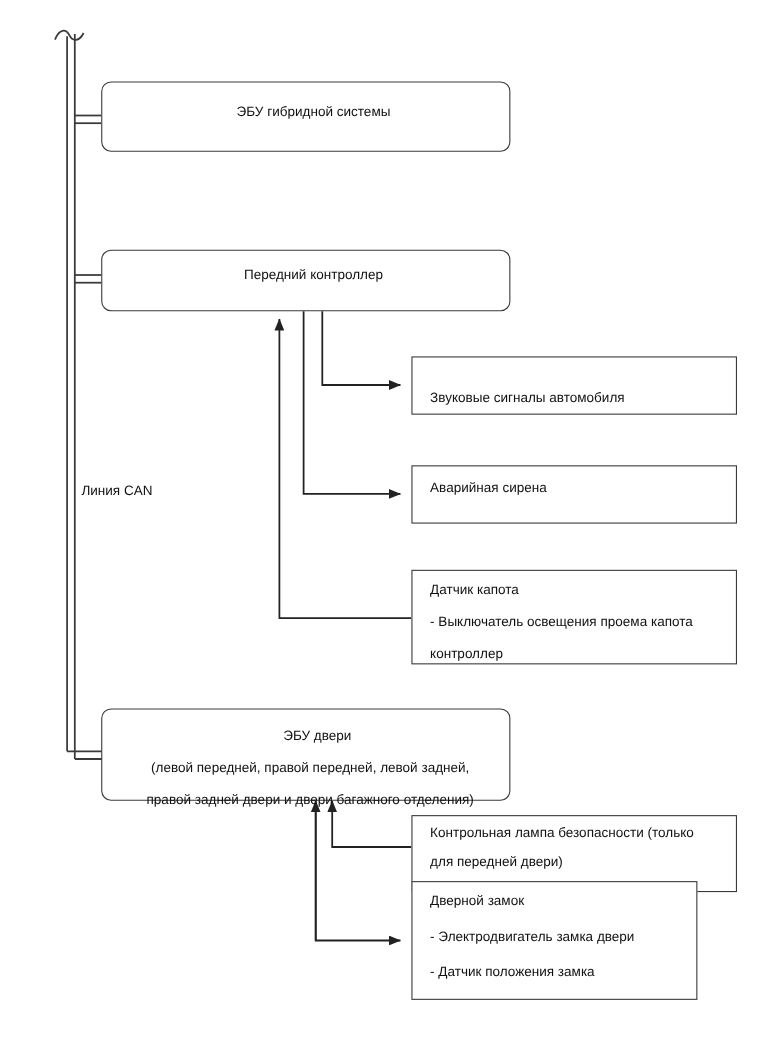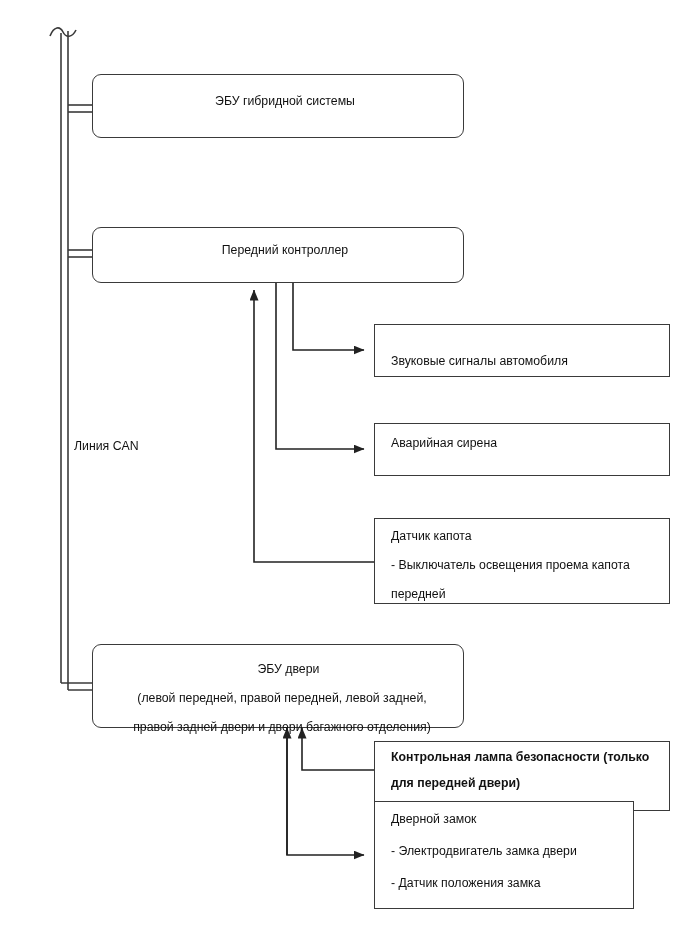--- a/index.html
+++ b/index.html
@@ -126,30 +126,30 @@
     <div class="node-text" style="top:22px;">Звуковые сигналы автомобиля</div>
   </div>
 
   <div class="node" style="left:374px; top:423px; width:296px; height:53px;">
     <div class="node-text" style="top:5px;">Аварийная сирена</div>
   </div>
 
   <div class="node" style="left:374px; top:518px; width:296px; height:86px;">
     <div class="node-text" style="top:3px;">Датчик капота</div>
     <div class="node-text" style="top:32px;">- Выключатель освещения проема капота</div>
-    <div class="node-text" style="top:61px;">передней</div>
+    <div class="node-text" style="top:61px;">контроллер</div>
   </div>
 
   <div class="node rounded" style="left:92px; top:644px; width:372px; height:84px;">
     <div class="node-text" style="top:10px;">  ЭБУ двери</div>
     <div class="node-text" style="top:39px; left:16px;">(левой передней, правой передней, левой задней,</div>
     <div class="node-text" style="top:68px; left:16px;">правой задней двери и двери багажного отделения)</div>
   </div>
 
-  <div class="node" style="left:374px; top:741px; width:296px; height:70px;font-weight:bold;">
+  <div class="node" style="left:374px; top:741px; width:296px; height:70px;">
     <div class="node-text" style="top:1px;">Контрольная лампа безопасности (только</div>
     <div class="node-text" style="top:27px;">для передней двери)</div>
   </div>
 
   <div class="node" style="left:374px; top:801px; width:260px; height:108px;">
     <div class="node-text" style="top:3px;">Дверной замок</div>
     <div class="node-text" style="top:67px;">- Датчик положения замка</div>
     <div class="node-text" style="top:35px;">- Электродвигатель замка двери</div>
   </div>
 

